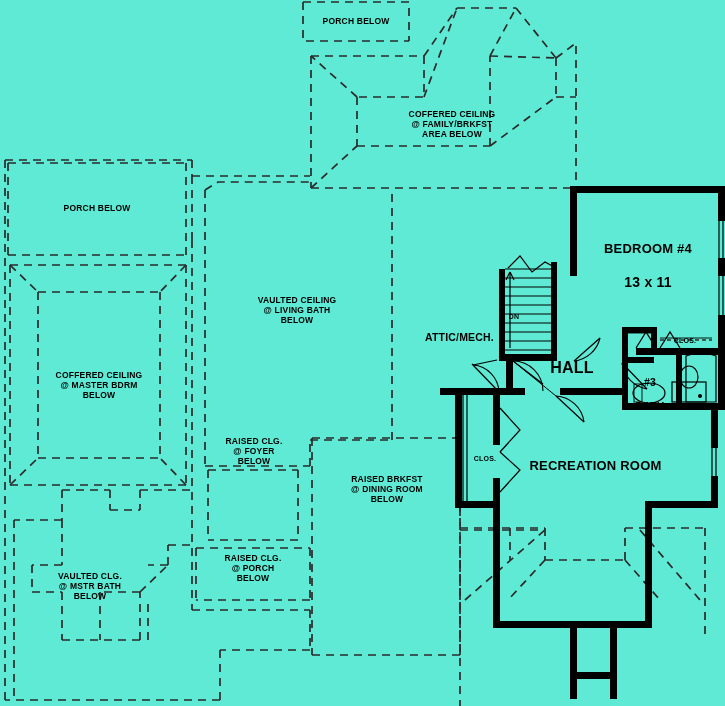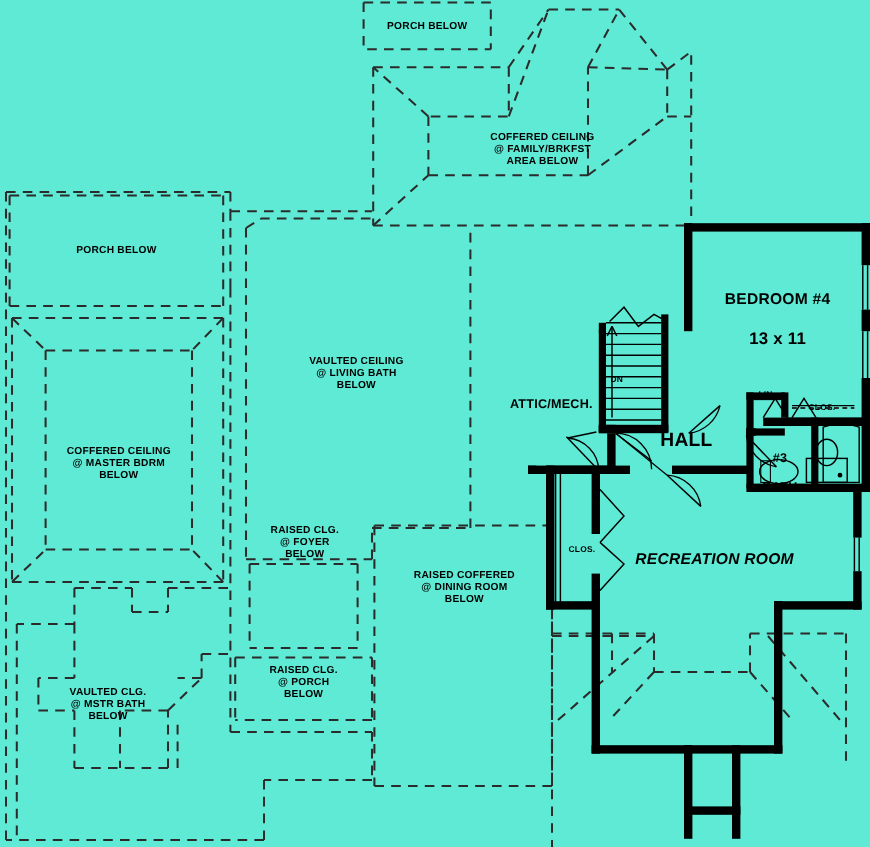--- a/index.html
+++ b/index.html
@@ -352,37 +352,37 @@
   <div class="lbl lbl-sm" style="left:231px; top:295px; width:132px;">VAULTED CEILING
 @ LIVING BATH
 BELOW</div>
 
   <div class="lbl lbl-md" style="left:384px; top:331px; width:110px;text-align:right;">ATTIC/MECH.</div>
 
   <div class="lbl lbl-sm" style="left:212px; top:436px; width:84px;">RAISED CLG.
 @ FOYER
 BELOW</div>
 
-  <div class="lbl lbl-sm" style="left:322px; top:474px; width:130px;">RAISED COFFERED
+  <div class="lbl lbl-sm" style="left:322px; top:474px; width:130px;">RAISED BRKFST
 @ DINING ROOM
 BELOW</div>
 
   <div class="lbl lbl-sm" style="left:204px; top:553px; width:98px;">RAISED CLG.
 @ PORCH
 BELOW</div>
 
   <div class="lbl lbl-sm" style="left:34px; top:571px; width:112px;">VAULTED CLG.
 @ MSTR BATH
 BELOW</div>
 
   <div class="lbl lbl-lg" style="left:592px; top:241px; width:112px;">BEDROOM #4</div>
 
   <div class="lbl lbl-dim" style="left:592px; top:258px; width:112px;margin-top:16px;">13 x 11</div>
 
-  <div class="lbl lbl-lg" style="left:518px; top:458px; width:155px;font-style:italic;">RECREATION ROOM</div>
+  <div class="lbl lbl-lg" style="left:518px; top:458px; width:155px;">RECREATION ROOM</div>
 
 
   <div class="lbl lbl-hall" style="left:550px; top:359px; width:44px;">HALL</div>
 
   <div class="lbl lbl-md" style="left:628px; top:364px; width:44px;margin-top:36px;">BATH</div>
 
   <div class="lbl lbl-md" style="left:628px; top:376px; width:44px;">#3</div>
 
   <div class="lbl lbl-xs" style="left:626px; top:326px; width:26px;">LIN.</div>
 

